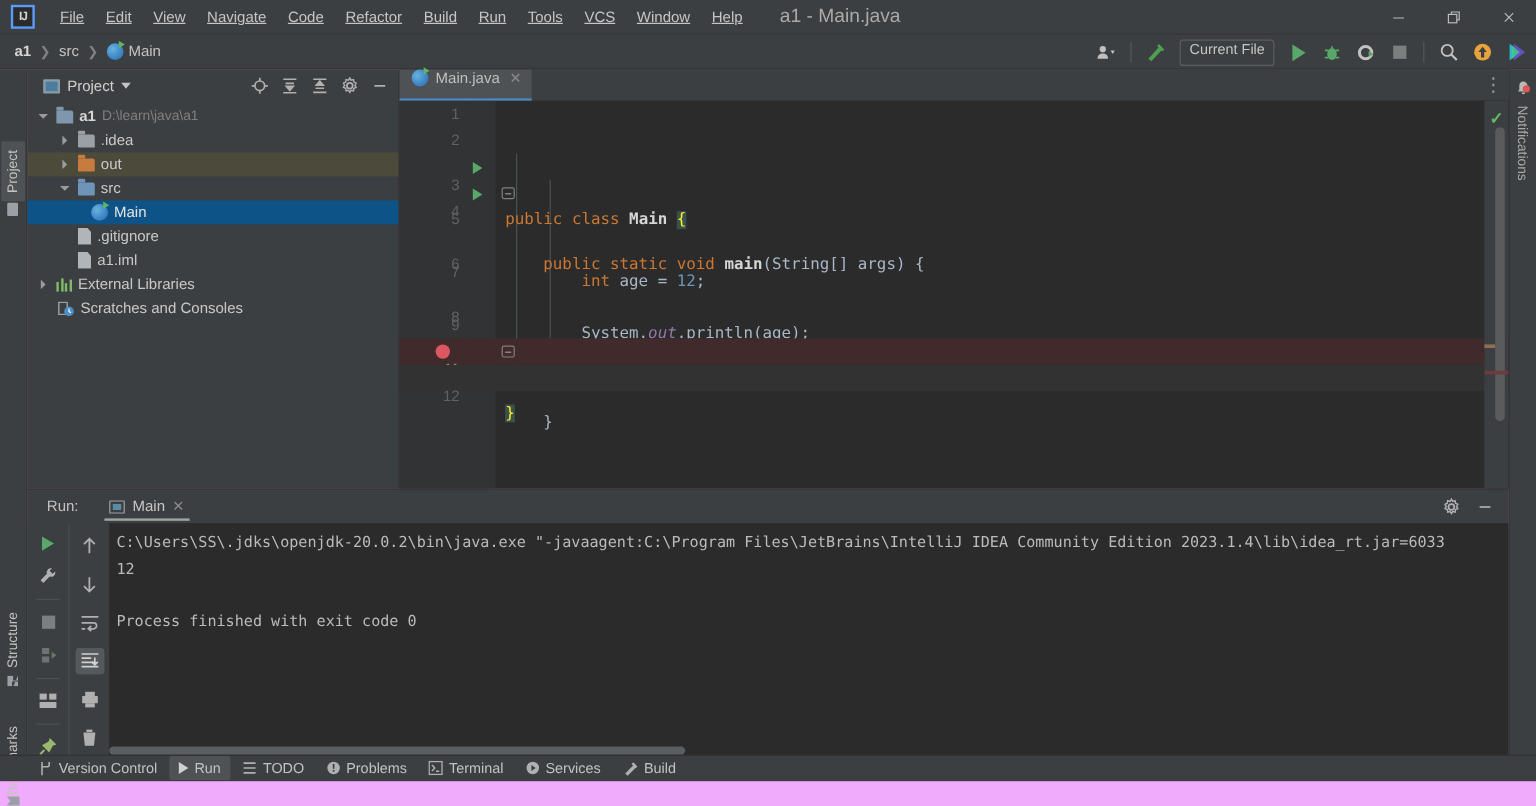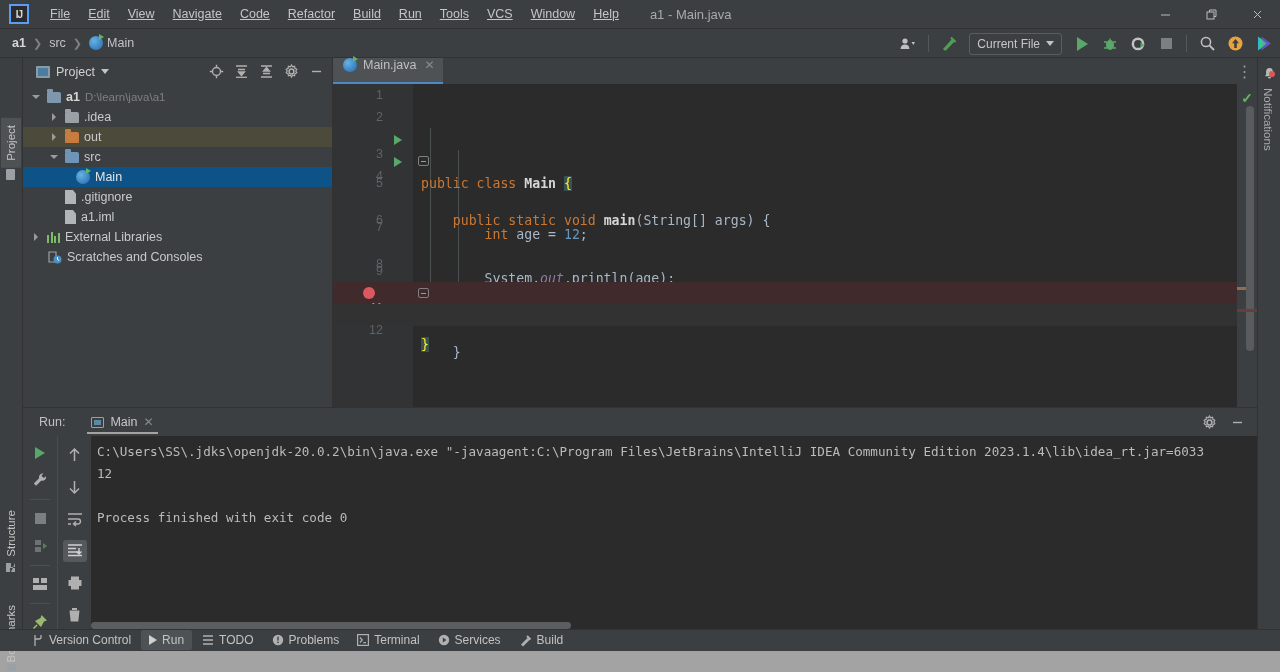--- a/index.html
+++ b/index.html
@@ -3,41 +3,41 @@
 <meta charset="utf-8">
 <style>
   * { box-sizing: border-box; margin: 0; padding: 0; }
   html, body {
     width: 1280px; height: 672px;
     background: #3c3f41;
     font-family: "Liberation Sans", sans-serif;
     color: #bbbbbb;
     overflow: hidden;
   }
-  .app { position: relative; width: 1280px; height: 672px; background: #a3a3a3; }
+  .app { position: relative; width: 1280px; height: 672px; background: #f0abfc; }
 
   
   .titlebar {
     position: absolute; top: 0; left: 0; width: 1280px; height: 29px;
     background: #3c3f41; display: flex; align-items: center;
     border-bottom: 1px solid #323232;
   }
   .ij-logo {
     width: 20px; height: 20px; margin-left: 9px; margin-right: 12px;
     border: 2px solid #5a9cf8; background: #2b2b2b;
     display: flex; align-items: center; justify-content: center;
     font-size: 10px; font-weight: bold; color: #d6d6d6; letter-spacing: -1px;
   }
   .menu { display: flex; align-items: center; gap: 0px; }
   .menu-item {
     font-size: 12.5px; color: #c5c5c5; padding: 3px 9px; cursor: default;
   }
   .menu-item u { text-decoration: underline; }
   .win-title {
-    font-size: 13px; color: #a9a9a9; margin-left: 22px;
+    font-size: 16px; color: #a9a9a9; margin-left: 22px;
   }
   .win-ctrls {
     position: absolute; right: 0; top: 0; height: 29px; display: flex;
   }
   .win-btn {
     width: 46px; height: 29px; display: flex; align-items: center; justify-content: center;
     color: #bcbcbc; font-size: 13px;
   }
   .win-btn svg { display: block; }
 
@@ -62,22 +62,22 @@
   }
   .toolbar-right {
     position: absolute; right: 4px; top: 0; height: 29px; display: flex; align-items: center; gap: 2px;
   }
   .tb-btn {
     width: 26px; height: 24px; display: flex; align-items: center; justify-content: center;
     border-radius: 3px;
   }
   .tb-sep { width:1px; height:17px; background:#555859; margin:0 5px; }
   .runconf {
-    display:flex; align-items:center; gap:6px; height:22px; padding: 0 7px;
-    border:1px solid #5a5d5e; border-radius:3px; font-size:12px; color:#c6c6c6; margin: 0 5px;
+    display:flex; align-items:center; gap:18px; height:22px; padding: 0 7px;
+    border:1px solid #5a5d5e; border-radius:3px; font-size:12px; color:#c6c6c6; margin: 0 5px; flex-direction: column;
   }
   .caret-dn { width:0;height:0;border-left:4px solid transparent;border-right:4px solid transparent;border-top:5px solid #c3c3c3; }
   .tri-run { width:0;height:0;border-left:11px solid #59a869;border-top:7px solid transparent;border-bottom:7px solid transparent; }
 
   
   .left-stripe {
     position:absolute; top:58px; left:0; width:23px; height:583px;
     background:#3c3f41; border-right:1px solid #323232;
   }
   .stripe-tab {

